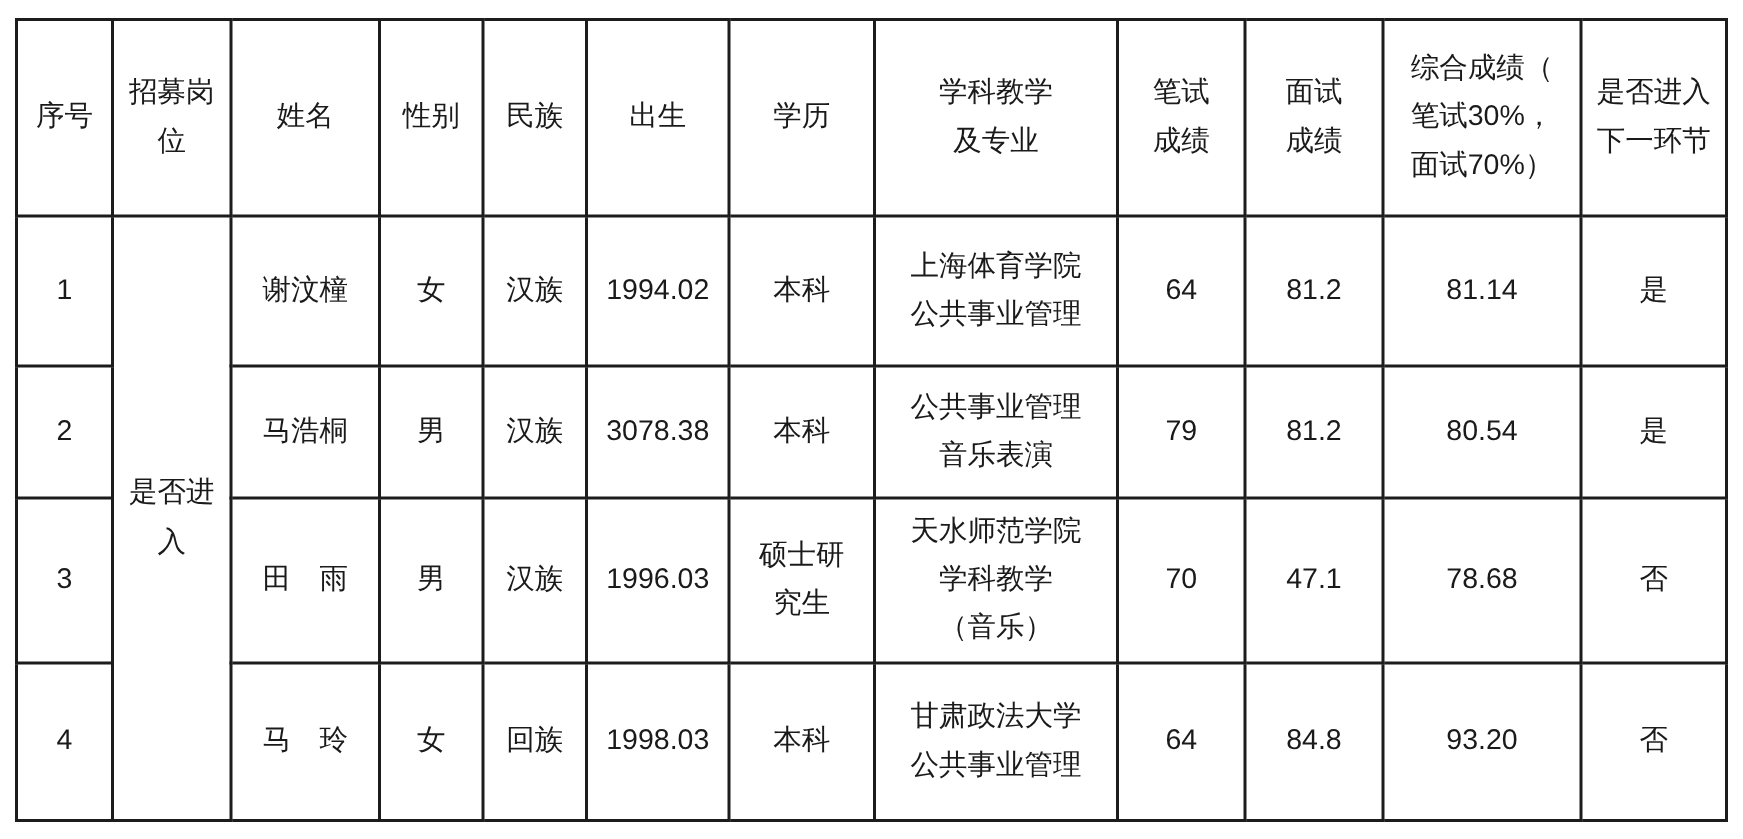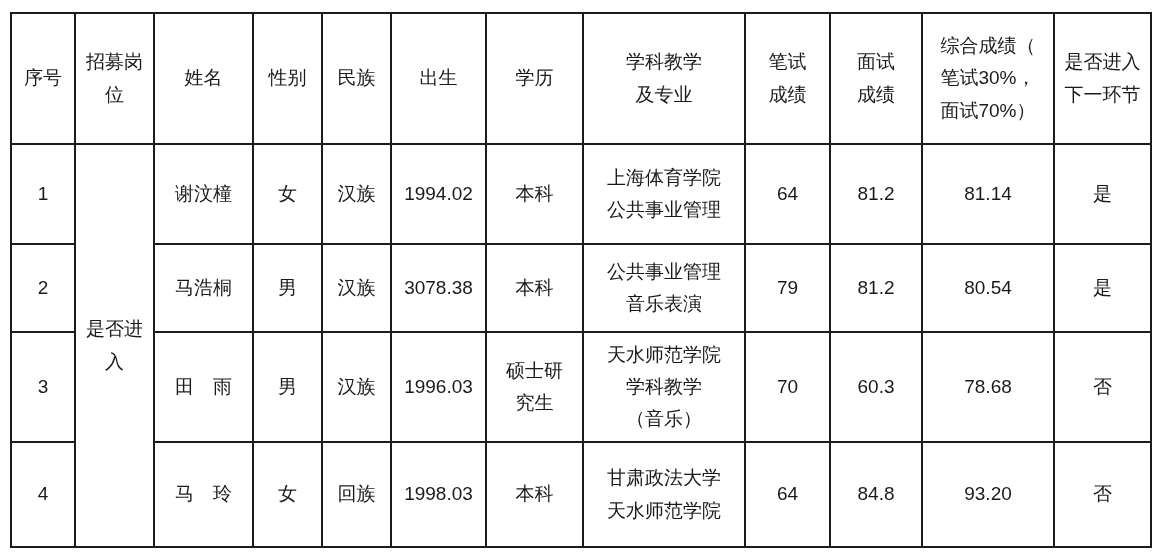--- a/index.html
+++ b/index.html
@@ -116,34 +116,34 @@
       <td>田　雨</td>
       <td>男</td>
       <td>汉族</td>
       <td>1996.03</td>
       <td>硕士研
 究生</td>
       <td>天水师范学院
 学科教学
 （音乐）</td>
       <td>70</td>
-      <td>60.3</td>
+      <td>47.1</td>
       <td>78.68</td>
       <td>否</td>
     </tr>
 
     <tr style="height:105px">
       <td>4</td>
       <td>马　玲</td>
       <td>女</td>
       <td>回族</td>
       <td>1998.03</td>
       <td>本科</td>
       <td>甘肃政法大学
-天水师范学院</td>
+公共事业管理</td>
       <td>64</td>
       <td>84.8</td>
       <td>93.20</td>
       <td>否</td>
     </tr>
   </tbody>
     </table>
 </div>
 
 </body></html>

